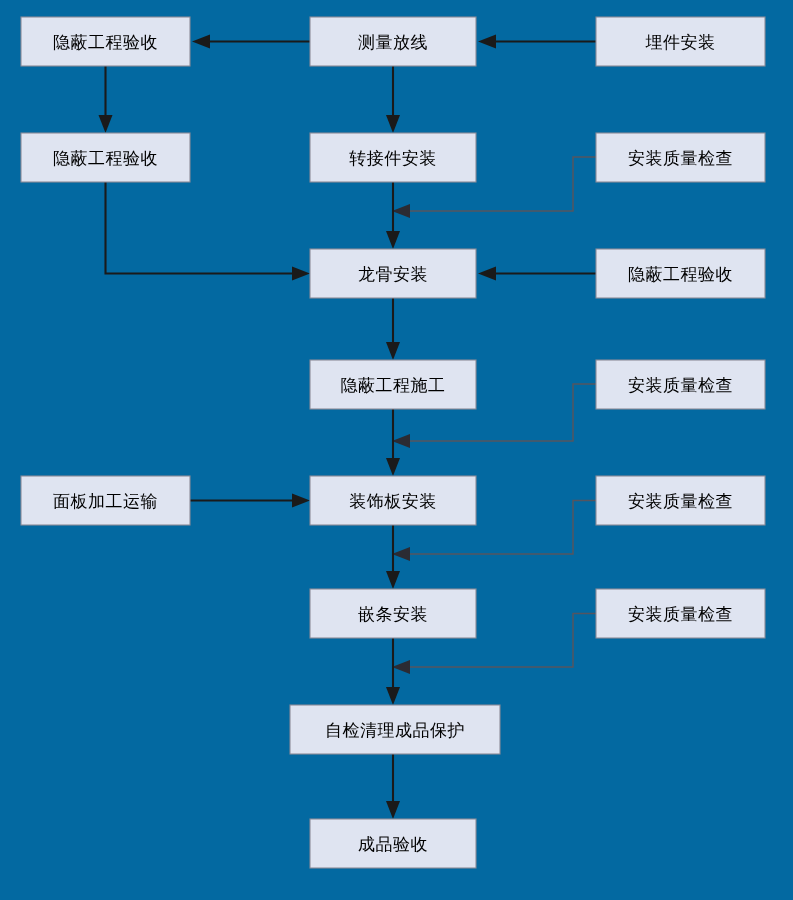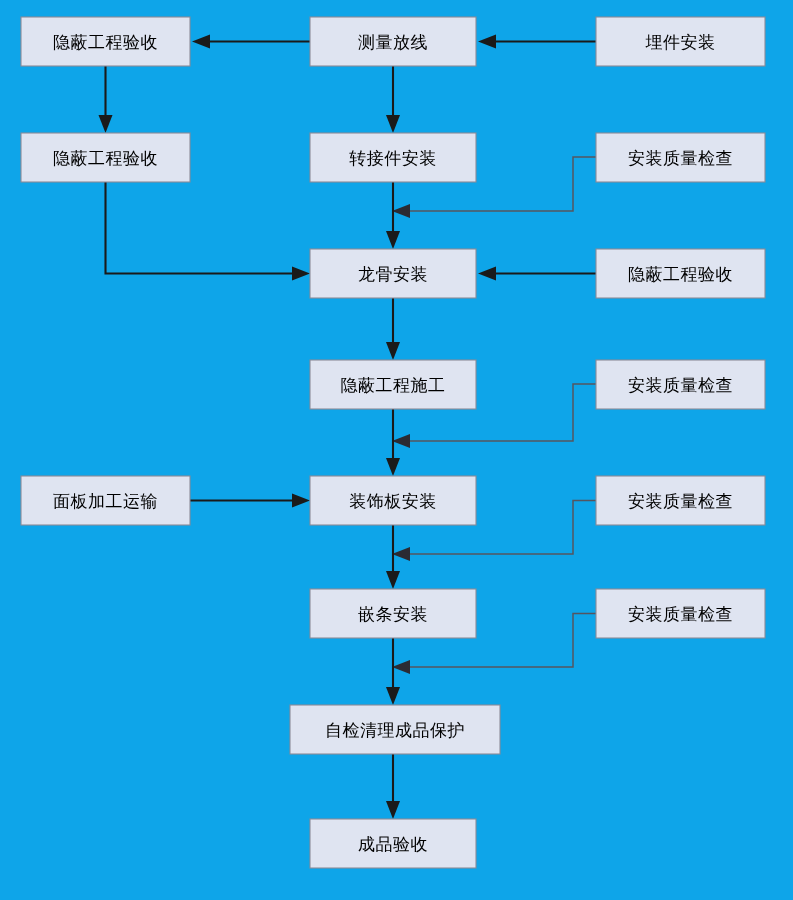--- a/index.html
+++ b/index.html
@@ -11,21 +11,21 @@
   body {
     width: 793px;
     height: 900px;
     font-family: "DejaVu Sans", "Liberation Sans", sans-serif;
     overflow: hidden;
   }
   #flowchart-root {
     position: relative;
     width: 793px;
     height: 900px;
-    background: #0ea5e9;
+    background: #0369a1;
   }
   svg#flow-svg {
     position: absolute;
     top: 0;
     left: 0;
     width: 793px;
     height: 900px;
     display: block;
   }
   .node-rect {

